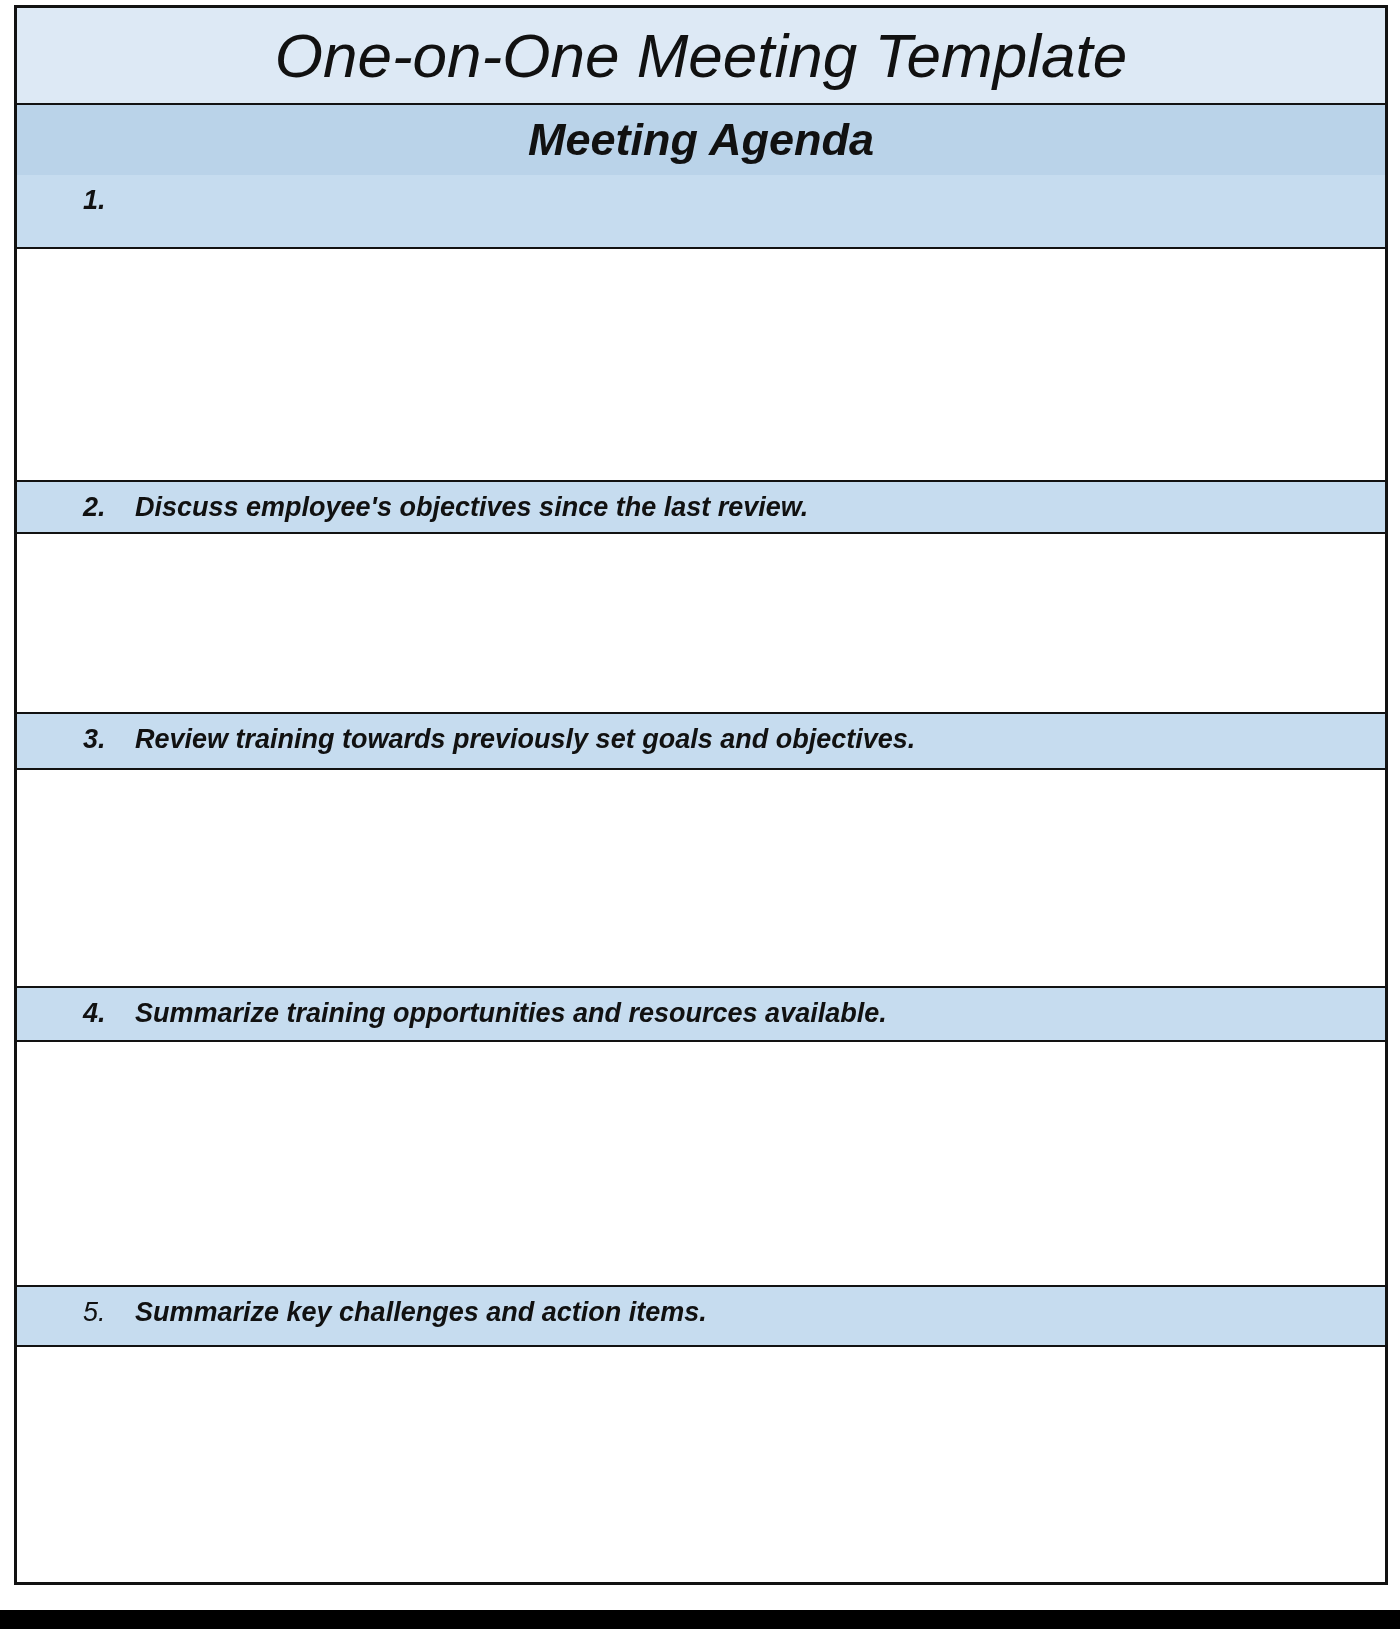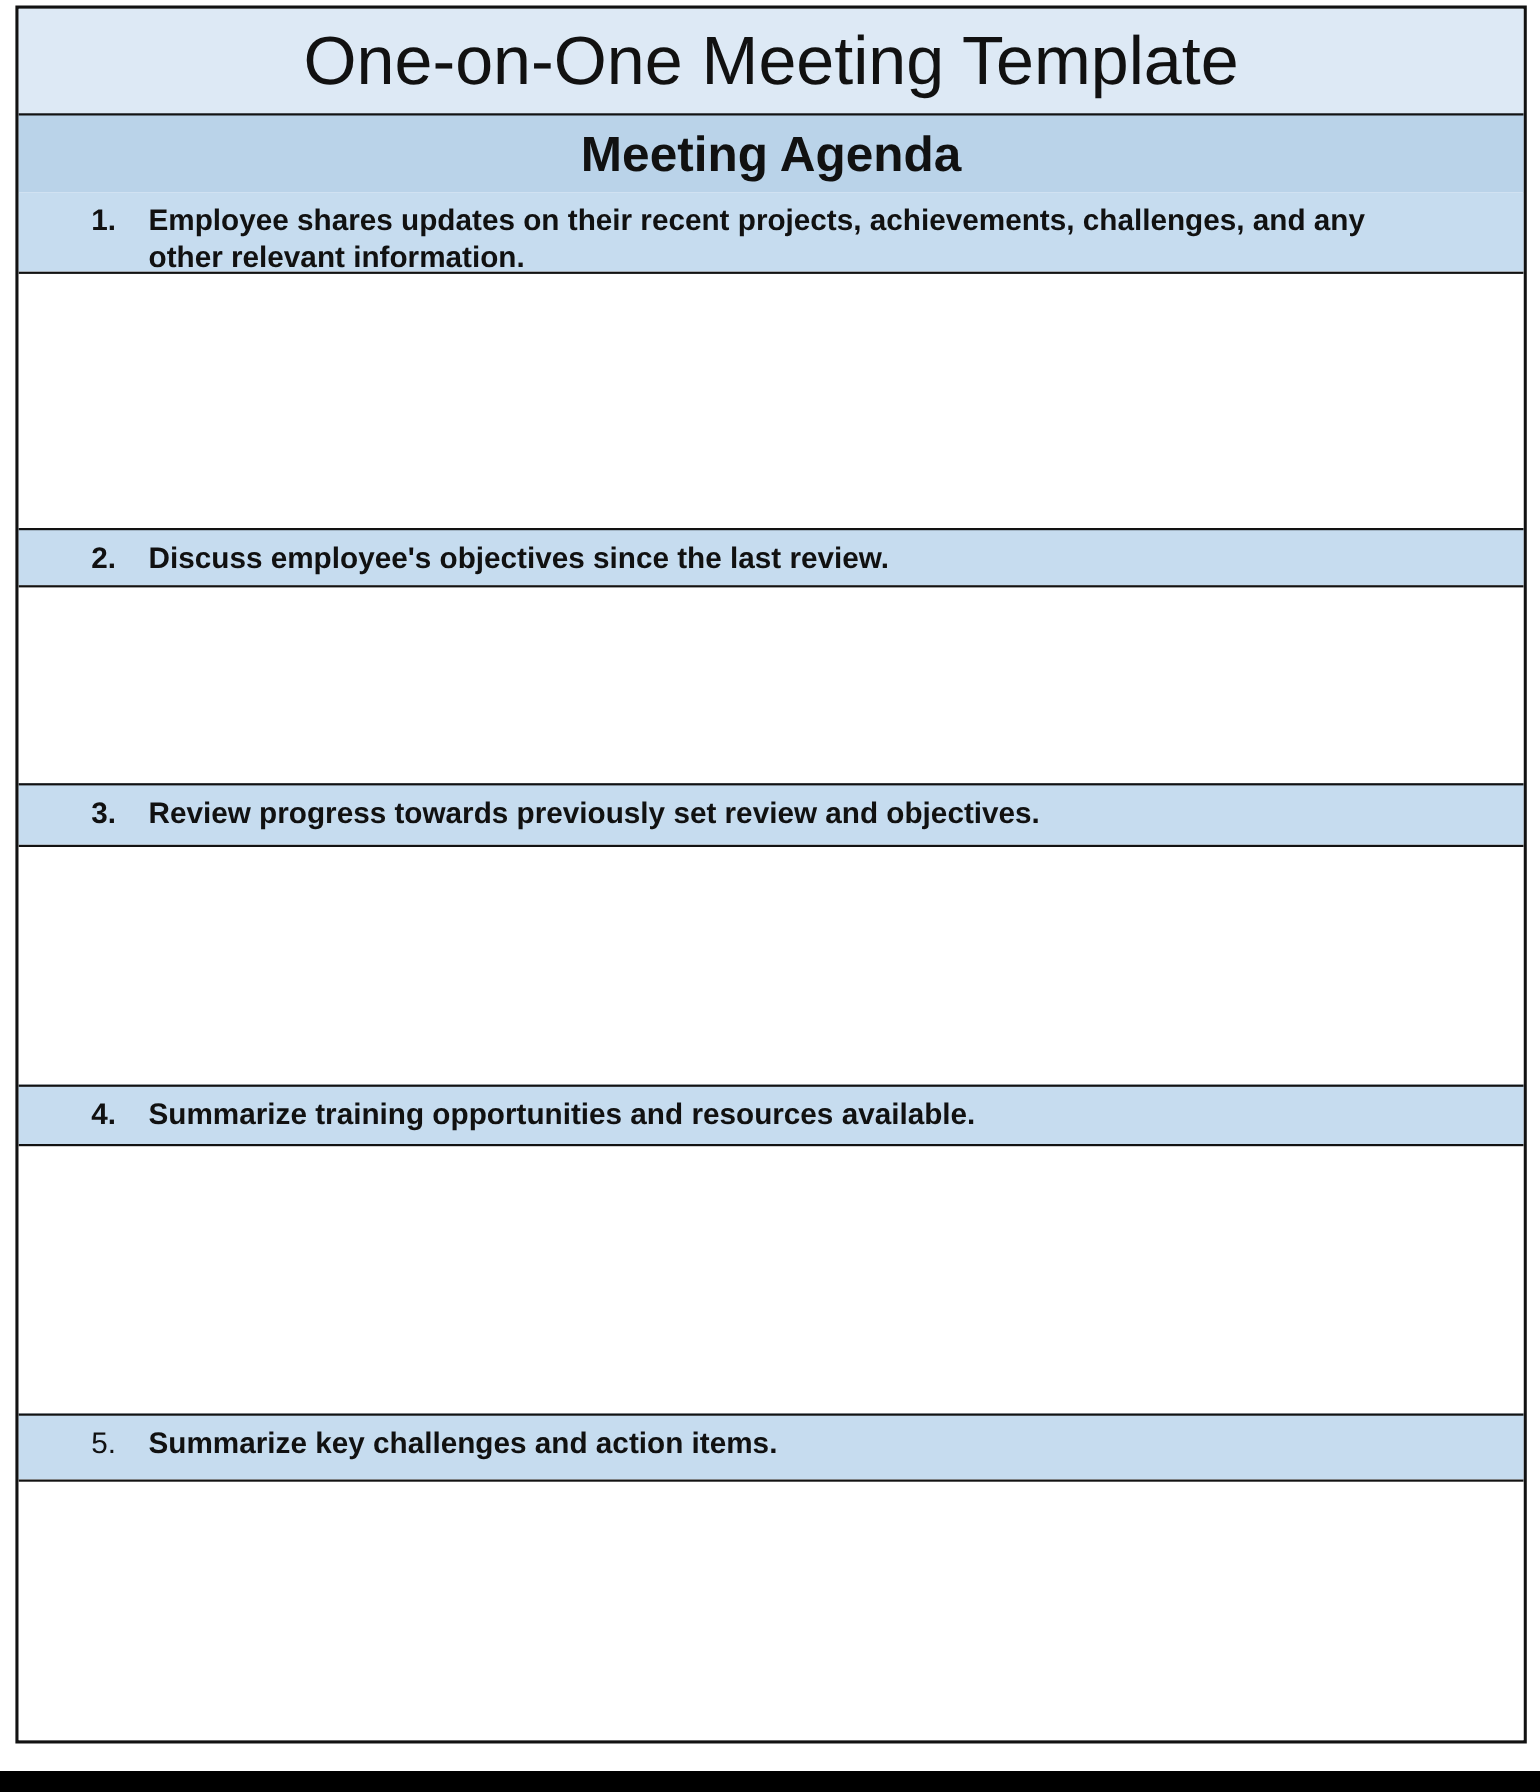--- a/index.html
+++ b/index.html
@@ -11,21 +11,21 @@
   }
   *{ box-sizing:border-box; margin:0; padding:0; }
   html,body{ width:1400px; height:1629px; background:#ffffff; overflow:hidden;
     font-family:"Liberation Sans", sans-serif; color:#111; }
   .page{ position:relative; width:1400px; height:1629px; background:#ffffff; }
 
   .doc-table{
     position:absolute; left:14px; top:5px; width:1374px;
     border:3px solid var(--border);
     background:#ffffff;
-    display:flex; flex-direction:column;
+    display:flex; flex-direction:column;font-style:italic;
   }
   .row{ width:100%; border-top:2px solid var(--border); }
   .row:first-child{ border-top:none; }
 
   .title-row{
     height:95px; background:var(--title_bg);
     display:flex; align-items:center; justify-content:center;
     font-size:62px; font-weight:400; letter-spacing:0px;
   }
   .section-row{
@@ -63,33 +63,32 @@
 </head>
 <body>
 
 <div class="page">
   <div class="doc-table">
     <div class="row title-row">One-on-One Meeting Template</div>
     <div class="row section-row">Meeting Agenda</div>
     <div id="agenda-rows">
   <div class="row item-header h0">
     <span class="item-num">1.</span>
-    <span class="item-label">Employee shares updates on their recent projects, achievements, challenges, and any other relevant information.</span>
   </div>
   <div class="row notes-cell n0"></div>
 
   <div class="row item-header h1">
     <span class="item-num">2.</span>
     <span class="item-label">Discuss employee's objectives since the last review.</span>
   </div>
   <div class="row notes-cell n1"></div>
 
   <div class="row item-header h2">
     <span class="item-num">3.</span>
-    <span class="item-label">Review progress towards previously set review and objectives.</span>
+    <span class="item-label">Review training towards previously set goals and objectives.</span>
   </div>
   <div class="row notes-cell n2"></div>
 
   <div class="row item-header h3">
     <span class="item-num">4.</span>
     <span class="item-label">Summarize training opportunities and resources available.</span>
   </div>
   <div class="row notes-cell n3"></div>
 
   <div class="row item-header h4">

